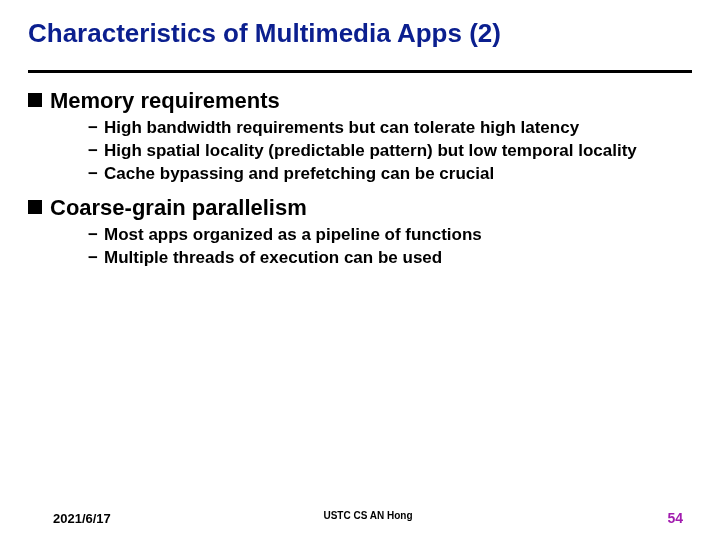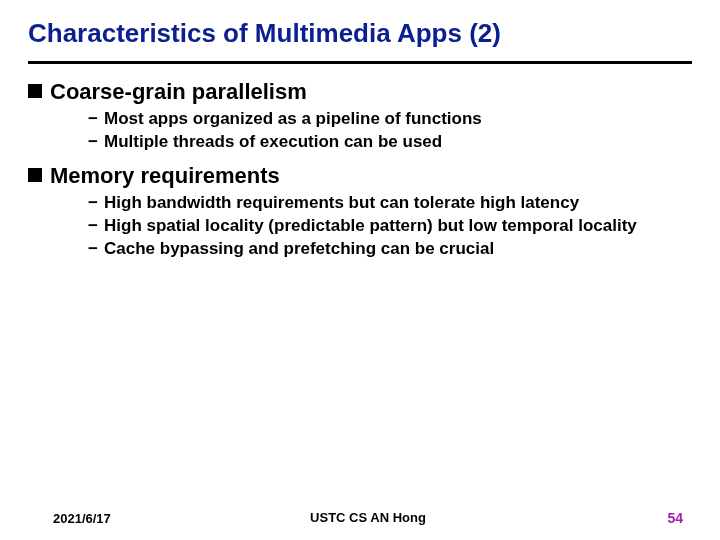--- a/index.html
+++ b/index.html
@@ -14,21 +14,21 @@
   .slide {
     width: 100%;
     height: 100%;
     padding: 18px 28px 0 28px;
     position: relative;
   }
   .title {
     color: #0b1f8f;
     font-size: 26px;
     font-weight: bold;
-    margin-bottom: 12px;
+    margin-bottom: 21px;
   }
   .rule {
     border: none;
     border-top: 3px solid #000;
     margin-bottom: 14px;
   }
   .bullets { list-style: none; }
   .lvl1 {
     font-size: 22px;
     font-weight: bold;
@@ -69,44 +69,44 @@
     bottom: 14px;
     left: 8px;
     width: 100%;
     padding: 0 45px;
     display: flex;
     justify-content: space-between;
     align-items: baseline;
     font-weight: bold;
   }
   .footer .date { color: #000; font-size: 13px; }
-  .footer .center { color: #000; font-size: 13px; position: absolute; left: 50%; transform: translateX(-50%); }
+  .footer .center { color: #000; font-size: 10px; position: absolute; left: 50%; transform: translateX(-50%); }
   .footer .pagenum { color: #a21caf; font-size: 14px; }
 </style>
 </head>
 <body>
 
 <div class="slide">
   <h1 class="title">Characteristics of Multimedia Apps (2)</h1>
   <hr class="rule">
 
   <ul class="bullets">
     <li class="lvl1">
-      <span>Coarse-grain parallelism</span>
-      <ul class="sublist">
-        <li class="lvl2">Most apps organized as a pipeline of functions</li>
-        <li class="lvl2">Multiple threads of execution can be used</li>
-      </ul>
-    </li>
-    <li class="lvl1">
       <span>Memory requirements</span>
       <ul class="sublist">
         <li class="lvl2">High bandwidth requirements but can tolerate high latency</li>
         <li class="lvl2">High spatial locality (predictable pattern) but low temporal locality</li>
         <li class="lvl2">Cache bypassing and prefetching can be crucial</li>
+      </ul>
+    </li>
+    <li class="lvl1">
+      <span>Coarse-grain parallelism</span>
+      <ul class="sublist">
+        <li class="lvl2">Most apps organized as a pipeline of functions</li>
+        <li class="lvl2">Multiple threads of execution can be used</li>
       </ul>
     </li>
   </ul>
 
   <div class="footer">
     <span class="date">2021/6/17</span>
     <span class="center">USTC CS AN Hong</span>
     <span class="pagenum">54</span>
   </div>
 </div>

